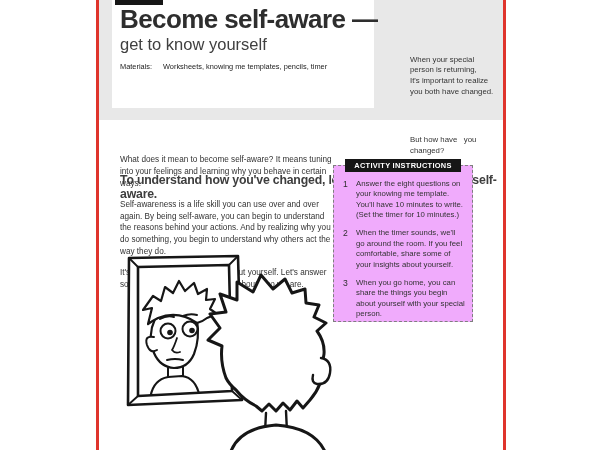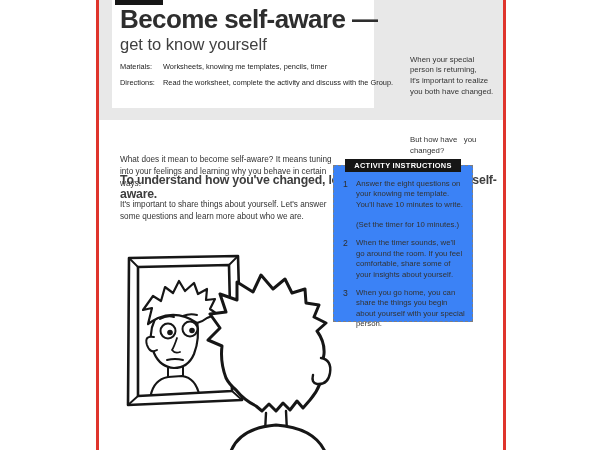--- a/index.html
+++ b/index.html
@@ -30,29 +30,29 @@
 
   
   .main-heading{position:absolute;left:120px;top:131px;width:385px;font-size:12.3px;
                 font-weight:700;letter-spacing:-0.2px;color:#3e3e3e;margin-top:42px;}
   .body-col{position:absolute;left:120px;top:154px;width:218px;font-size:8.2px;
             line-height:1.45;color:#333;}
   .body-col .bp{margin:0 0 9px 0;}
 
   
   .activity-box{position:absolute;left:333px;top:165px;width:140px;height:157px;
-                border:1px dashed #7f7f7f;box-sizing:border-box;background:#3b82f6;}
+                border:1px dashed #7f7f7f;box-sizing:border-box;background:#f0abfc;}
   .activity-bar{position:absolute;left:11px;top:-7px;width:116px;height:13px;background:#161616;
                 color:#ffffff;font-size:7.4px;font-weight:700;letter-spacing:0.3px;
                 text-align:center;line-height:13px;}
   .activity-items{padding:13px 6px 0 9px;}
   .activity-item{display:flex;margin-bottom:8px;font-size:7.8px;line-height:1.33;color:#333;}
   .item-number{width:13px;flex:none;font-size:8.6px;color:#2e2e2e;}
   .item-body{flex:1;}
-  .item-note{margin-top:10px;}
+  .item-note{margin-top:0;}
 
   
   .illustration{position:absolute;left:110px;top:248px;width:240px;height:202px;}
   .ln{fill:none;stroke:#161616;stroke-linecap:round;stroke-linejoin:round;}
   .fw{fill:#ffffff;stroke:#161616;stroke-linecap:round;stroke-linejoin:round;}
 </style>
 </head>
 <body>
 
 <div class="canvas">
@@ -72,31 +72,28 @@
 
   <div class="header-card">
     <div class="black-tab"></div>
     <div class="doc-title">Become self-aware —</div>
     <div class="doc-subtitle">get to know yourself</div>
     <div class="meta">
       <div class="meta-row">
         <span class="meta-label">Materials:</span>
         <span class="meta-value">Worksheets, knowing me templates, pencils, timer</span>
       </div>
-      <div class="meta-row">
-        <span class="meta-label">Directions:</span>
-        <span class="meta-value">Read the worksheet, complete the activity and discuss with the Group.</span>
-      </div>
     </div>
   </div>
 
   <div class="main-heading">To understand how you've changed, look at yourself. Become self-aware.</div>
 
   <div class="body-col">
     <p class="bp">What does it mean to become self-aware? It means tuning into your feelings and learning why you behave in certain ways.</p>
+    <p class="bp">Self-awareness is a life skill you can use over and over again. By being self-aware, you can begin to understand the reasons behind your actions. And by realizing why you do something, you begin to understand why others act the way they do.</p>
     <p class="bp">It's important to share things about yourself. Let's answer some questions and learn more about who we are.</p>
   </div>
 
   <div class="activity-box">
     <div class="activity-bar">ACTIVITY INSTRUCTIONS</div>
     <div class="activity-items">
       <div class="activity-item">
         <span class="item-number">1</span>
         <span class="item-body">
           <span>Answer the eight questions on your knowing me template. You'll have 10 minutes to write.</span>

